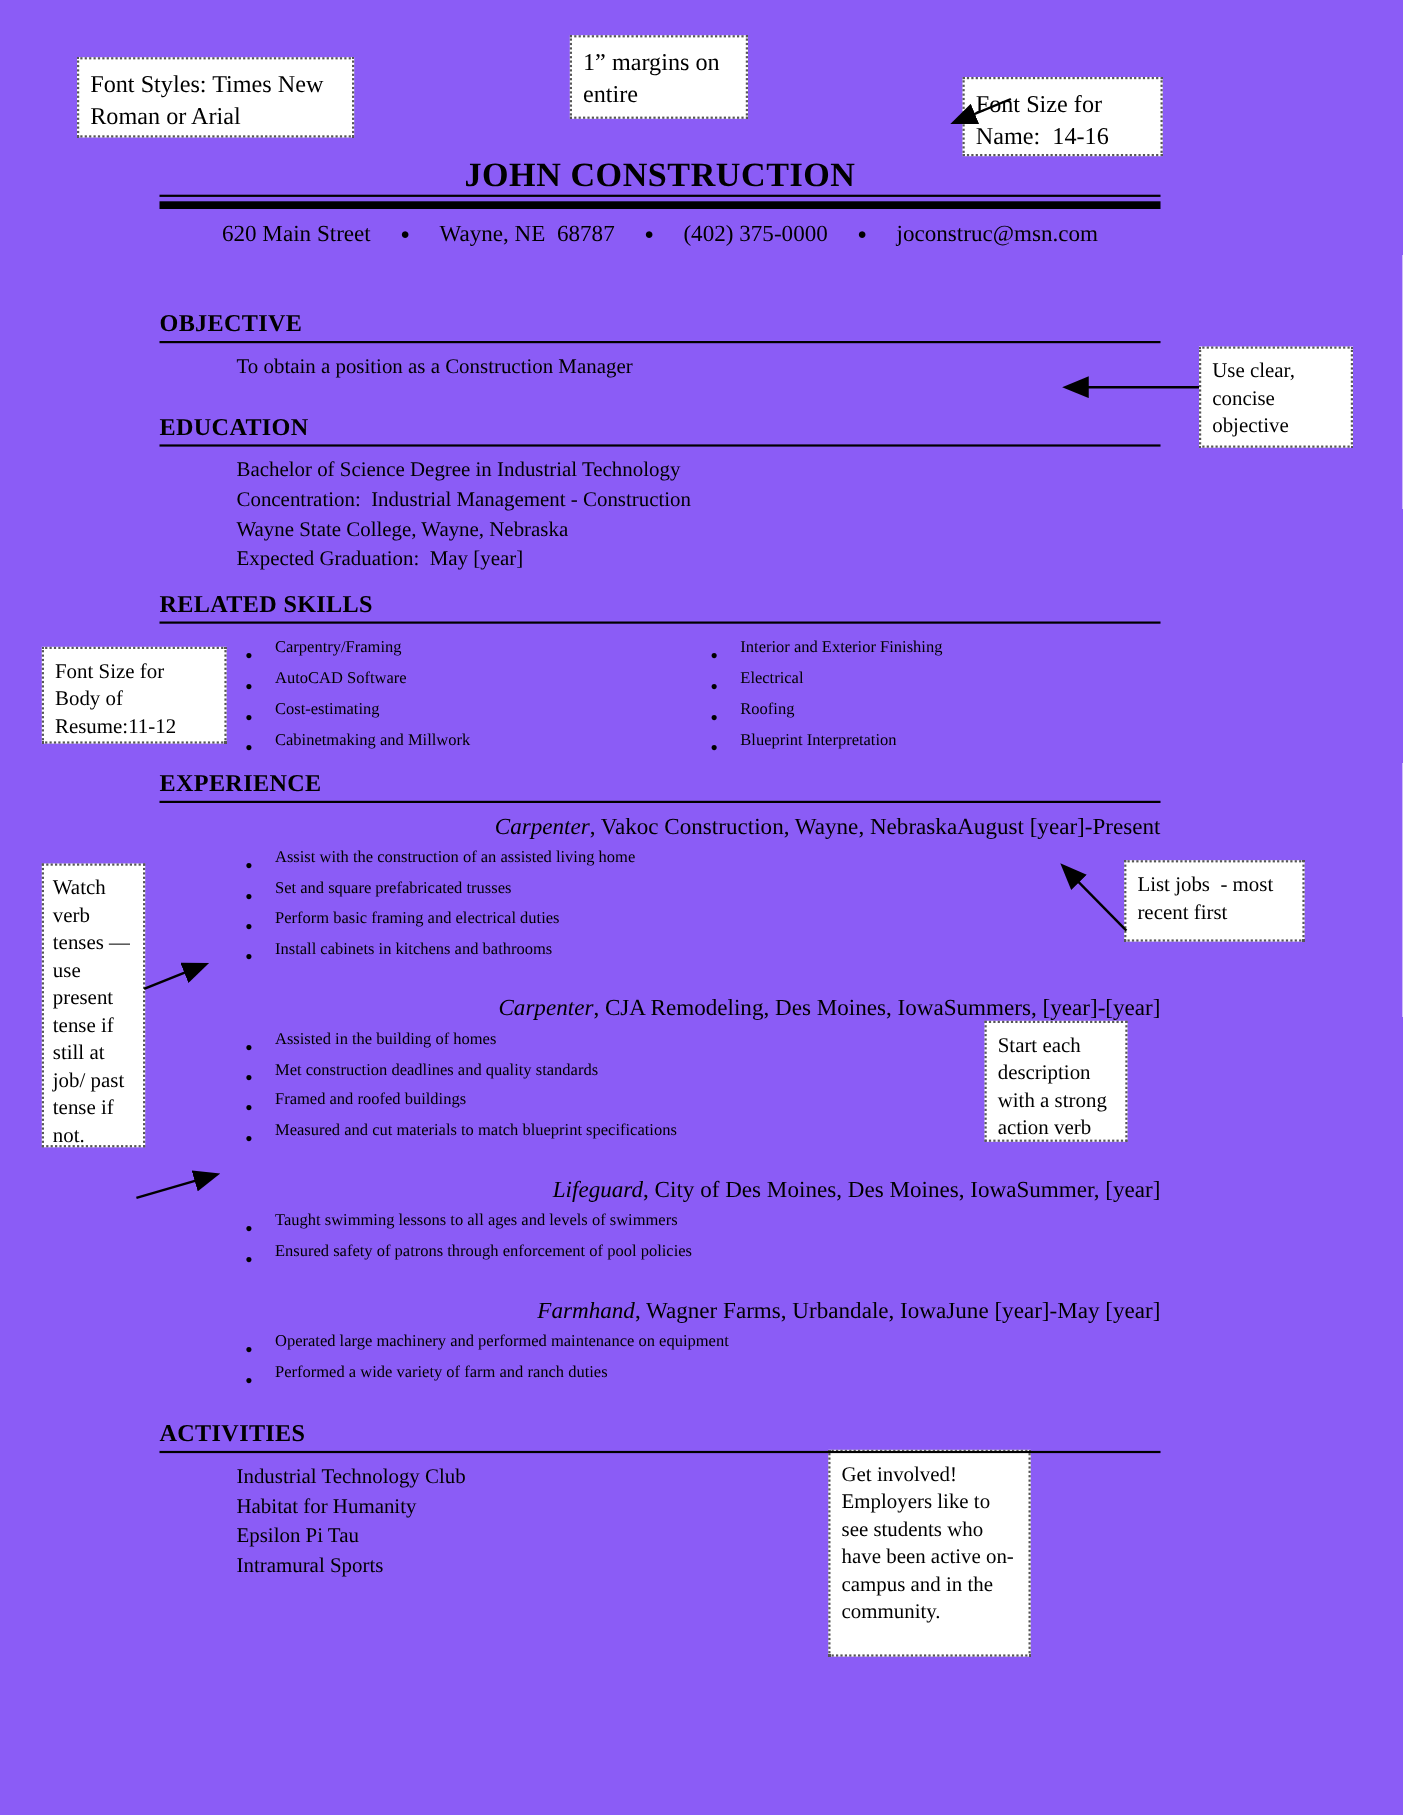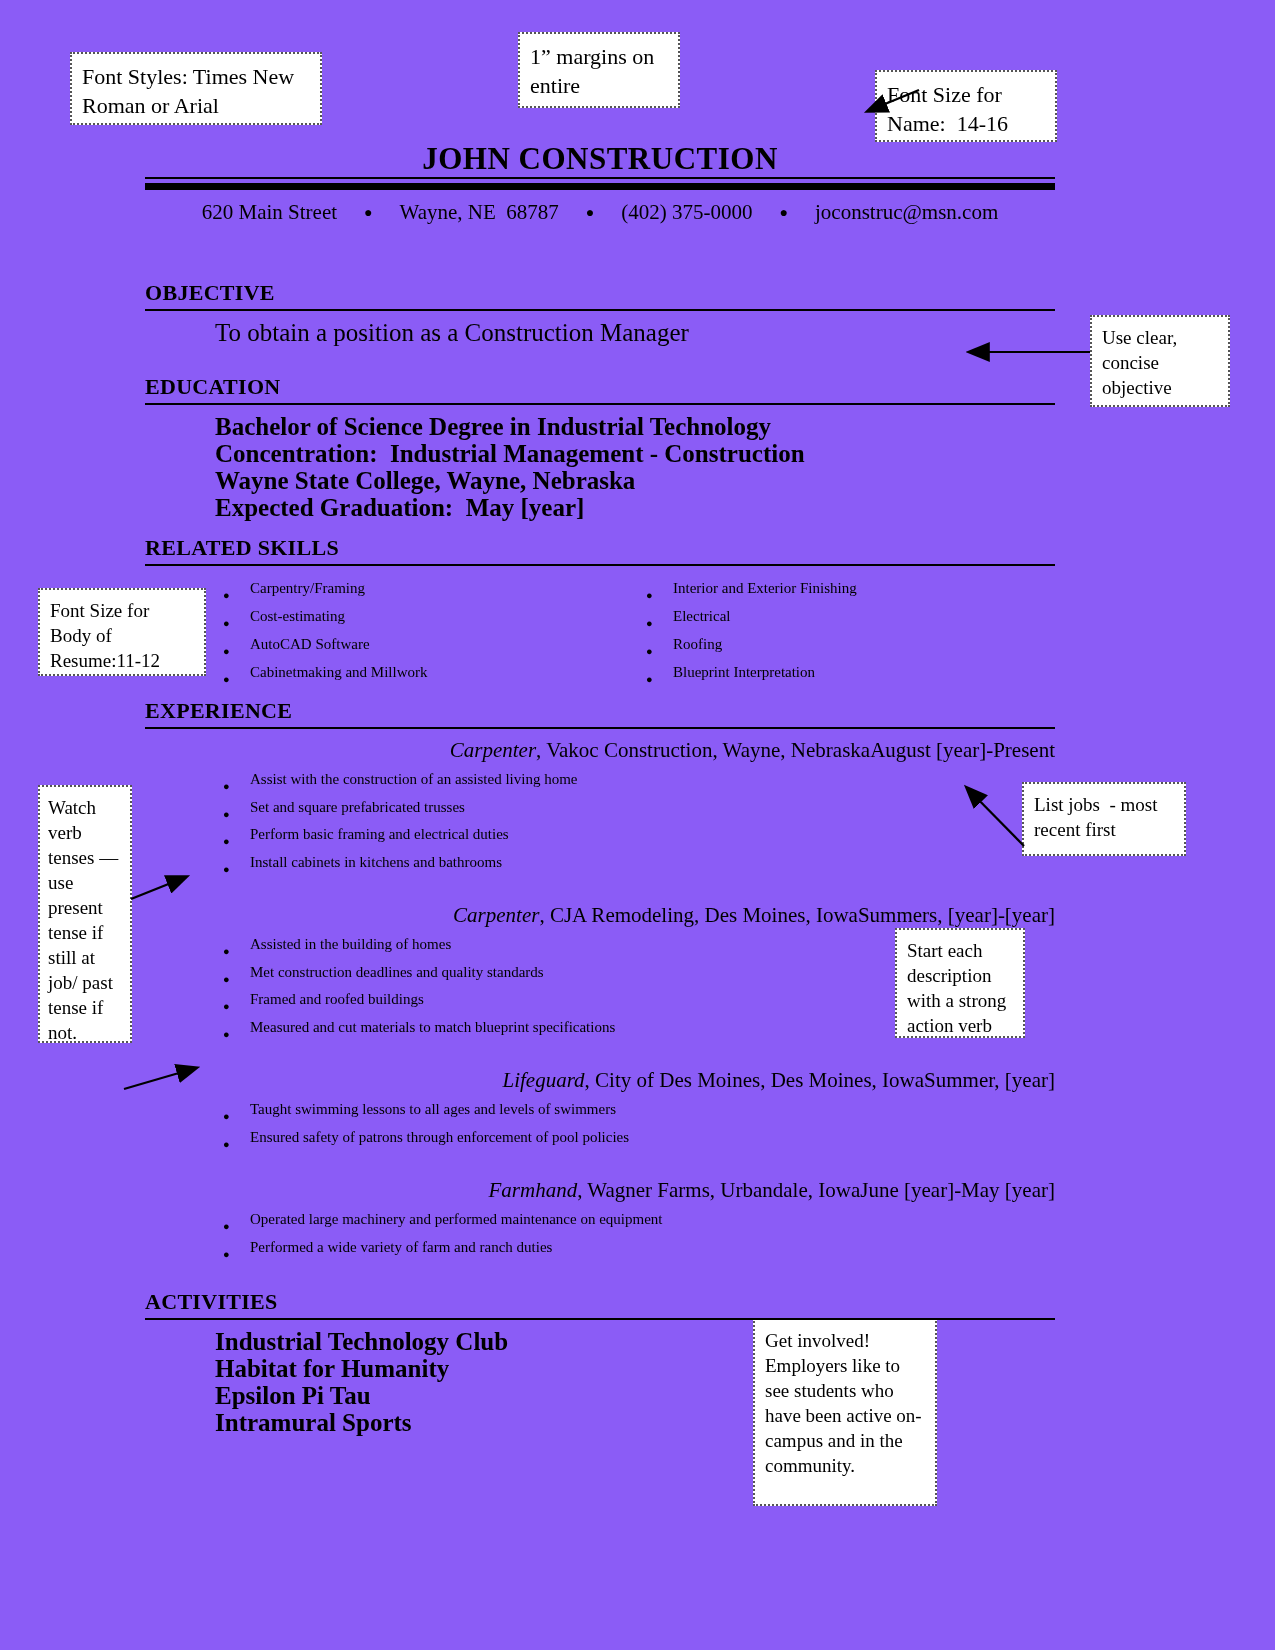--- a/index.html
+++ b/index.html
@@ -43,23 +43,23 @@
     font-weight:bold; font-size:22px; line-height:26px;
     border-bottom:2px solid #000; padding-bottom:3px; letter-spacing:.3px;
   }
   .sec-objective { margin-top:54px; }
   .sec-education { margin-top:28px; }
   .sec-skills    { margin-top:14px; }
   .sec-experience{ margin-top:12px; }
   .sec-activities{ margin-top:28px; }
 
   .indent { padding-left:70px; }
-  .line { font-size:25px; line-height:27px; white-space:pre-wrap; }
+  .line { font-size:19px; line-height:27px; white-space:pre-wrap; }
   .objective-text { margin-top:8px; }
-  .edu-lines, .act-lines { margin-top:8px;font-weight:bold; }
+  .edu-lines, .act-lines { margin-top:8px; }
 
   .bullets { margin:2px 0 0 0; padding:0; list-style:none; }
   .bullets li { position:relative; padding-left:105px; font-size:15px; line-height:27.5px; white-space:pre-wrap; }
   .bullets li::before { content:"●"; position:absolute; left:78px; top:7px; font-size:11px; }
 
   .skills-cols { display:flex; margin-top:6px; }
   .skills-cols ul { width:423px; }
   .skills-cols ul + ul { width:487px; }
   .skills-cols li { line-height:28px; }
 
@@ -118,22 +118,22 @@
         <div class="line">Wayne State College, Wayne, Nebraska</div>
         <div class="line">Expected Graduation:  May [year]</div>
       </div>
     </div>
 
     <div class="sec-skills">
       <div class="sec-head">RELATED SKILLS</div>
       <div class="skills-cols">
         <ul class="bullets">
           <li>Carpentry/Framing</li>
+          <li>AutoCAD Software</li>
           <li>Cost-estimating</li>
-          <li>AutoCAD Software</li>
           <li>Cabinetmaking and Millwork</li>
         </ul>
         <ul class="bullets">
           <li>Interior and Exterior Finishing</li>
           <li>Electrical</li>
           <li>Roofing</li>
           <li>Blueprint Interpretation</li>
         </ul>
       </div>
     </div>

